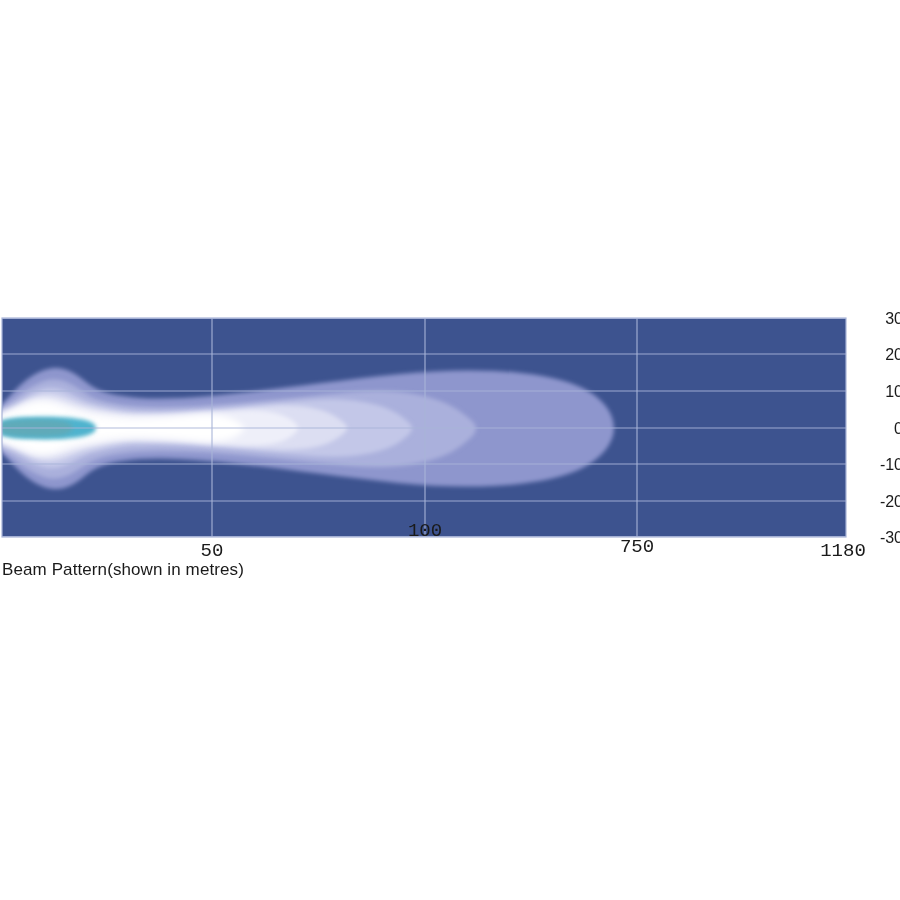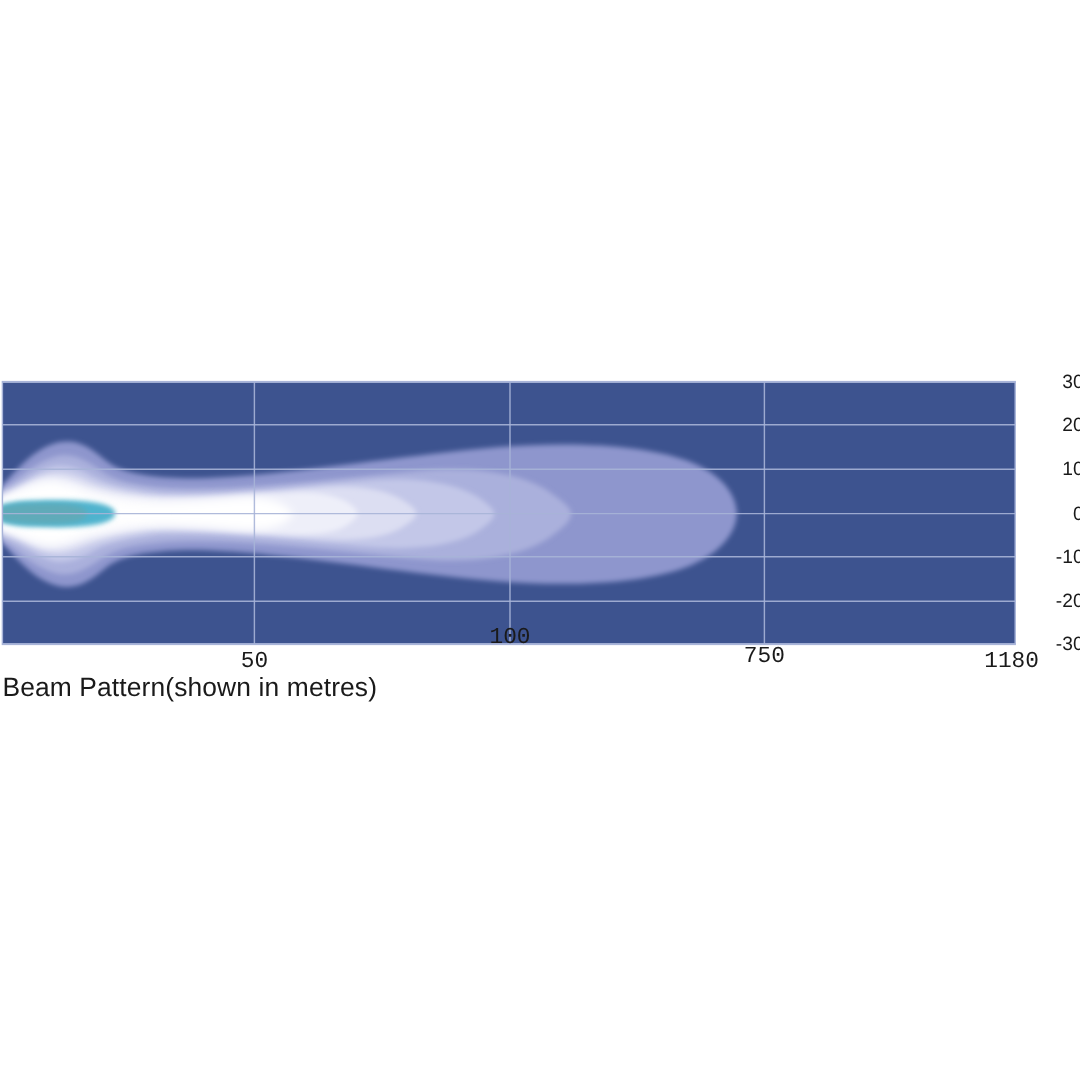--- a/index.html
+++ b/index.html
@@ -35,21 +35,21 @@
     top: 0;
     width: 900px;
     height: 900px;
     display: block;
   }
   .caption-text {
     position: absolute;
     left: 2px;
     top: 560px;
     font-family: "Liberation Sans", sans-serif;
-    font-size: 22px;
+    font-size: 17px;
     color: #1a1a1a;
     letter-spacing: 0.1px;
     white-space: nowrap;
   }
   .ylab {
     position: absolute;
     width: 48px;
     text-align: right;
     font-family: "Liberation Sans", sans-serif;
     font-size: 16px;

